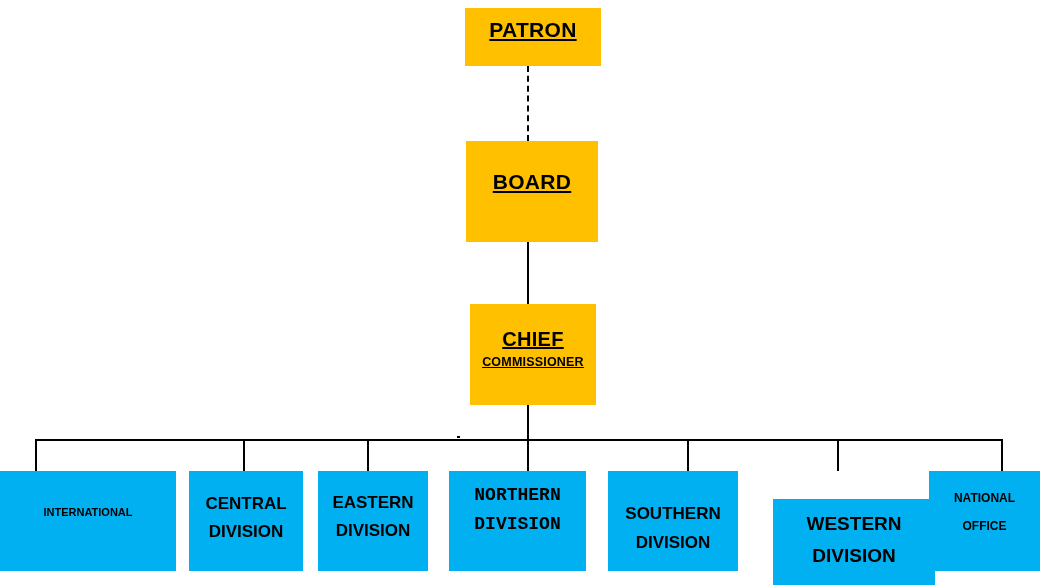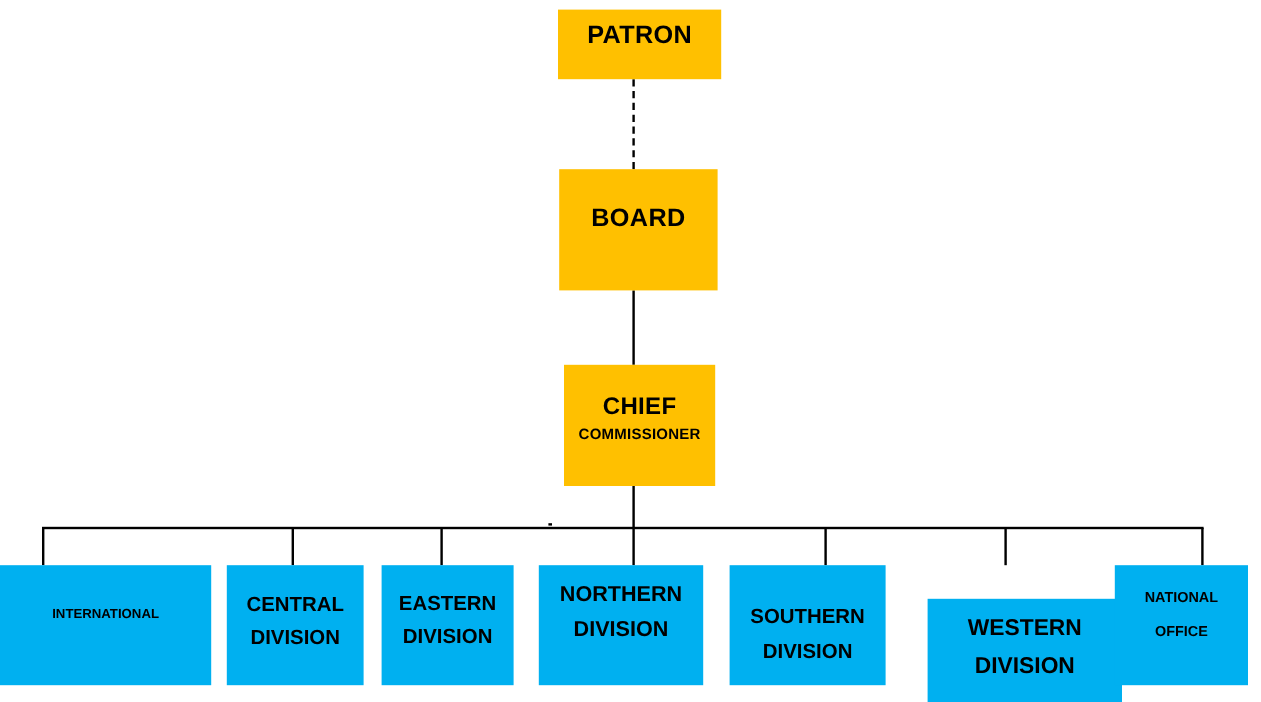--- a/index.html
+++ b/index.html
@@ -19,21 +19,21 @@
     position: absolute;
     box-sizing: border-box;
     display: flex;
     flex-direction: column;
     align-items: center;
     justify-content: center;
     text-align: center;
     font-weight: bold;
     color: var(--text, #000000);
   }
-  .exec { background: var(--executive-fill, #FFC000); }
+  .exec { background: var(--executive-fill, #FFC000); text-decoration: underline; }
   .division { background: var(--division-fill, #00B0F0); }
   .exec .label { line-height: 22px; letter-spacing: 0.3px; }
   .sublabel {
     font-size: 12.5px;
     line-height: 14px;
     margin-top: 5px;
     font-weight: bold;
     letter-spacing: 0.2px;
   }
   .connector {
@@ -93,21 +93,21 @@
   <div class="node division" style="left:189px; top:471px; width:114px; height:100px; font-size:17px; line-height:28px; padding-bottom:6px;">
     <div class="label">CENTRAL</div>
     <div class="label">DIVISION</div>
   </div>
 
   <div class="node division" style="left:318px; top:471px; width:110px; height:100px; font-size:17px; line-height:28px; padding-bottom:8px;">
     <div class="label">EASTERN</div>
     <div class="label">DIVISION</div>
   </div>
 
-  <div class="node division" style="left:449px; top:471px; width:137px; height:100px; font-size:18px; line-height:29px; padding-bottom:22px;">
+  <div class="node division" style="left:449px; top:471px; width:137px; height:100px; font-size:18px; line-height:29px; padding-bottom:22px;font-family:Liberation Mono, monospace;">
     <div class="label">NORTHERN</div>
     <div class="label">DIVISION</div>
   </div>
 
   <div class="node division" style="left:608px; top:471px; width:130px; height:100px; font-size:17px; line-height:29px; padding-top:13px;">
     <div class="label">SOUTHERN</div>
     <div class="label">DIVISION</div>
   </div>
 
   <div class="node division" style="left:773px; top:471px; width:162px; height:100px; font-size:19px; line-height:32px; padding-bottom:18px;margin-top:28px;">

